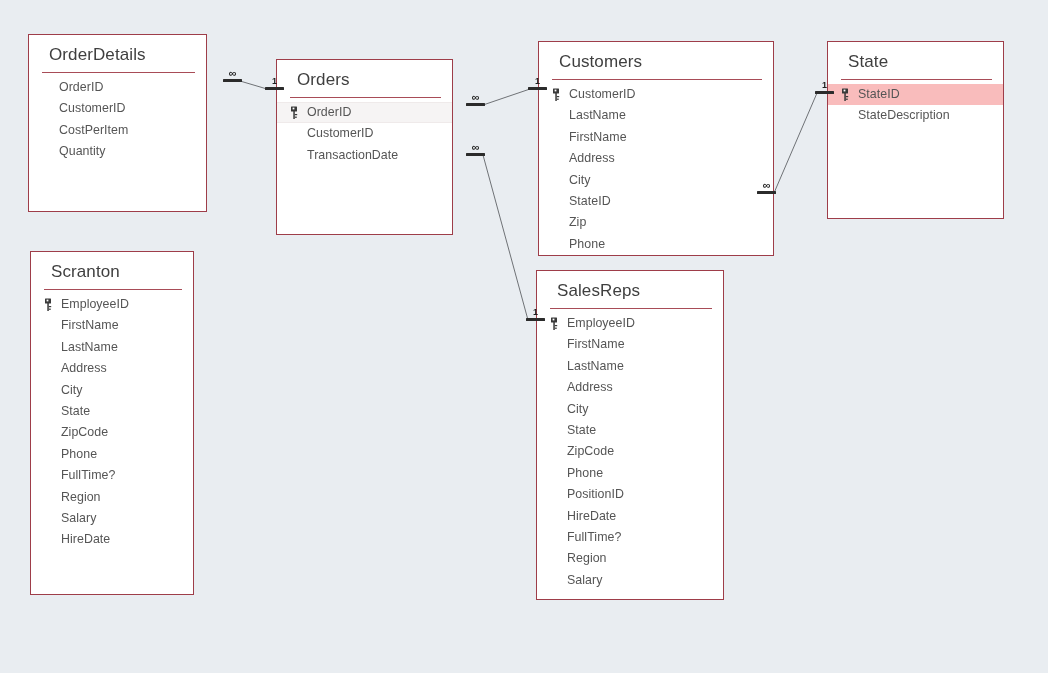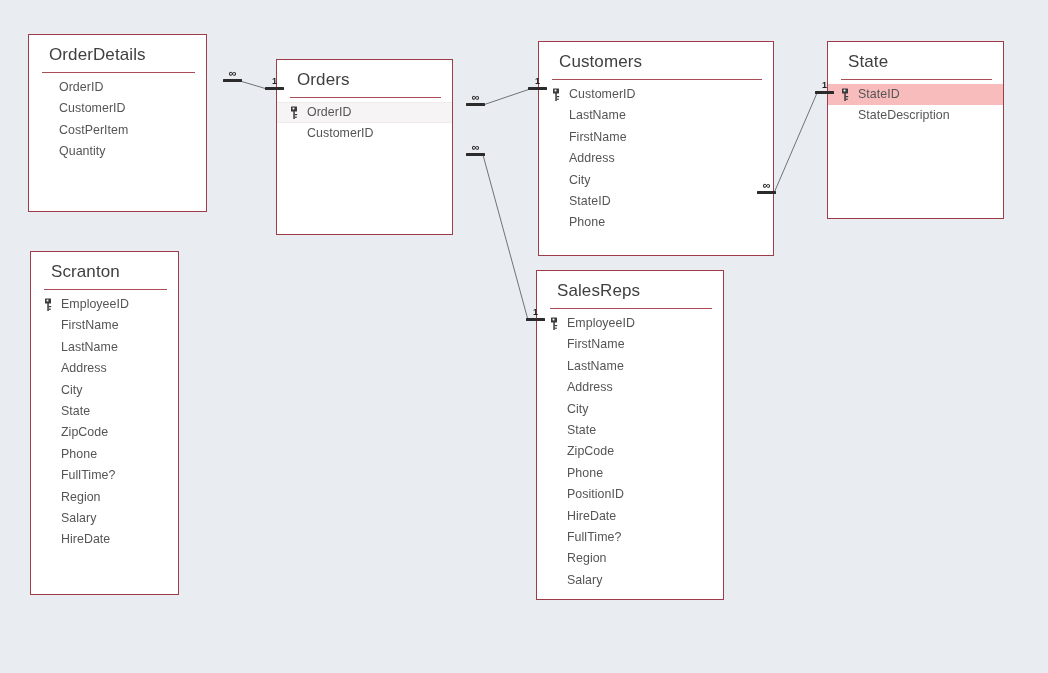--- a/index.html
+++ b/index.html
@@ -165,20 +165,24 @@
                 <rect x="5.8" y="8" width="2.4" height="1.2" fill="#3a3a3a"></rect>
                 <rect x="5.8" y="10.6" width="2.0" height="1.2" fill="#3a3a3a"></rect>
               </svg>
             </span>
             <span class="field-name">OrderID</span>
           </div>
           <div class="field-row">
             <span class="field-key blank"></span>
             <span class="field-name">CustomerID</span>
           </div>
+          <div class="field-row">
+            <span class="field-key blank"></span>
+            <span class="field-name">TransactionDate</span>
+          </div>
         </div>
       </div>
       <div class="table-box" style="left: 538px; top: 41px; width: 236px; height: 215px;">
         <div class="table-title">Customers</div>
         <div class="title-rule"></div>
         <div class="field-list">
           <div class="field-row">
             <span class="field-key">
               <svg width="10" height="14" viewBox="0 0 10 14" xmlns="http://www.w3.org/2000/svg">
                 <rect x="2" y="0.5" width="6" height="5" rx="0.5" fill="#3a3a3a"></rect>
@@ -202,20 +206,24 @@
             <span class="field-key blank"></span>
             <span class="field-name">Address</span>
           </div>
           <div class="field-row">
             <span class="field-key blank"></span>
             <span class="field-name">City</span>
           </div>
           <div class="field-row">
             <span class="field-key blank"></span>
             <span class="field-name">StateID</span>
+          </div>
+          <div class="field-row">
+            <span class="field-key blank"></span>
+            <span class="field-name">Zip</span>
           </div>
           <div class="field-row">
             <span class="field-key blank"></span>
             <span class="field-name">Phone</span>
           </div>
         </div>
       </div>
       <div class="table-box" style="left: 827px; top: 41px; width: 177px; height: 178px;">
         <div class="table-title">State</div>
         <div class="title-rule"></div>
@@ -231,21 +239,21 @@
               </svg>
             </span>
             <span class="field-name">StateID</span>
           </div>
           <div class="field-row">
             <span class="field-key blank"></span>
             <span class="field-name">StateDescription</span>
           </div>
         </div>
       </div>
-      <div class="table-box" style="left: 30px; top: 251px; width: 149px; height: 344px;">
+      <div class="table-box" style="left: 30px; top: 251px; width: 164px; height: 344px;">
         <div class="table-title">Scranton</div>
         <div class="title-rule"></div>
         <div class="field-list">
           <div class="field-row">
             <span class="field-key">
               <svg width="10" height="14" viewBox="0 0 10 14" xmlns="http://www.w3.org/2000/svg">
                 <rect x="2" y="0.5" width="6" height="5" rx="0.5" fill="#3a3a3a"></rect>
                 <rect x="3.6" y="1.6" width="1.8" height="1.8" fill="#ffffff"></rect>
                 <rect x="4.3" y="5" width="1.5" height="8" fill="#3a3a3a"></rect>
                 <rect x="5.8" y="8" width="2.4" height="1.2" fill="#3a3a3a"></rect>

